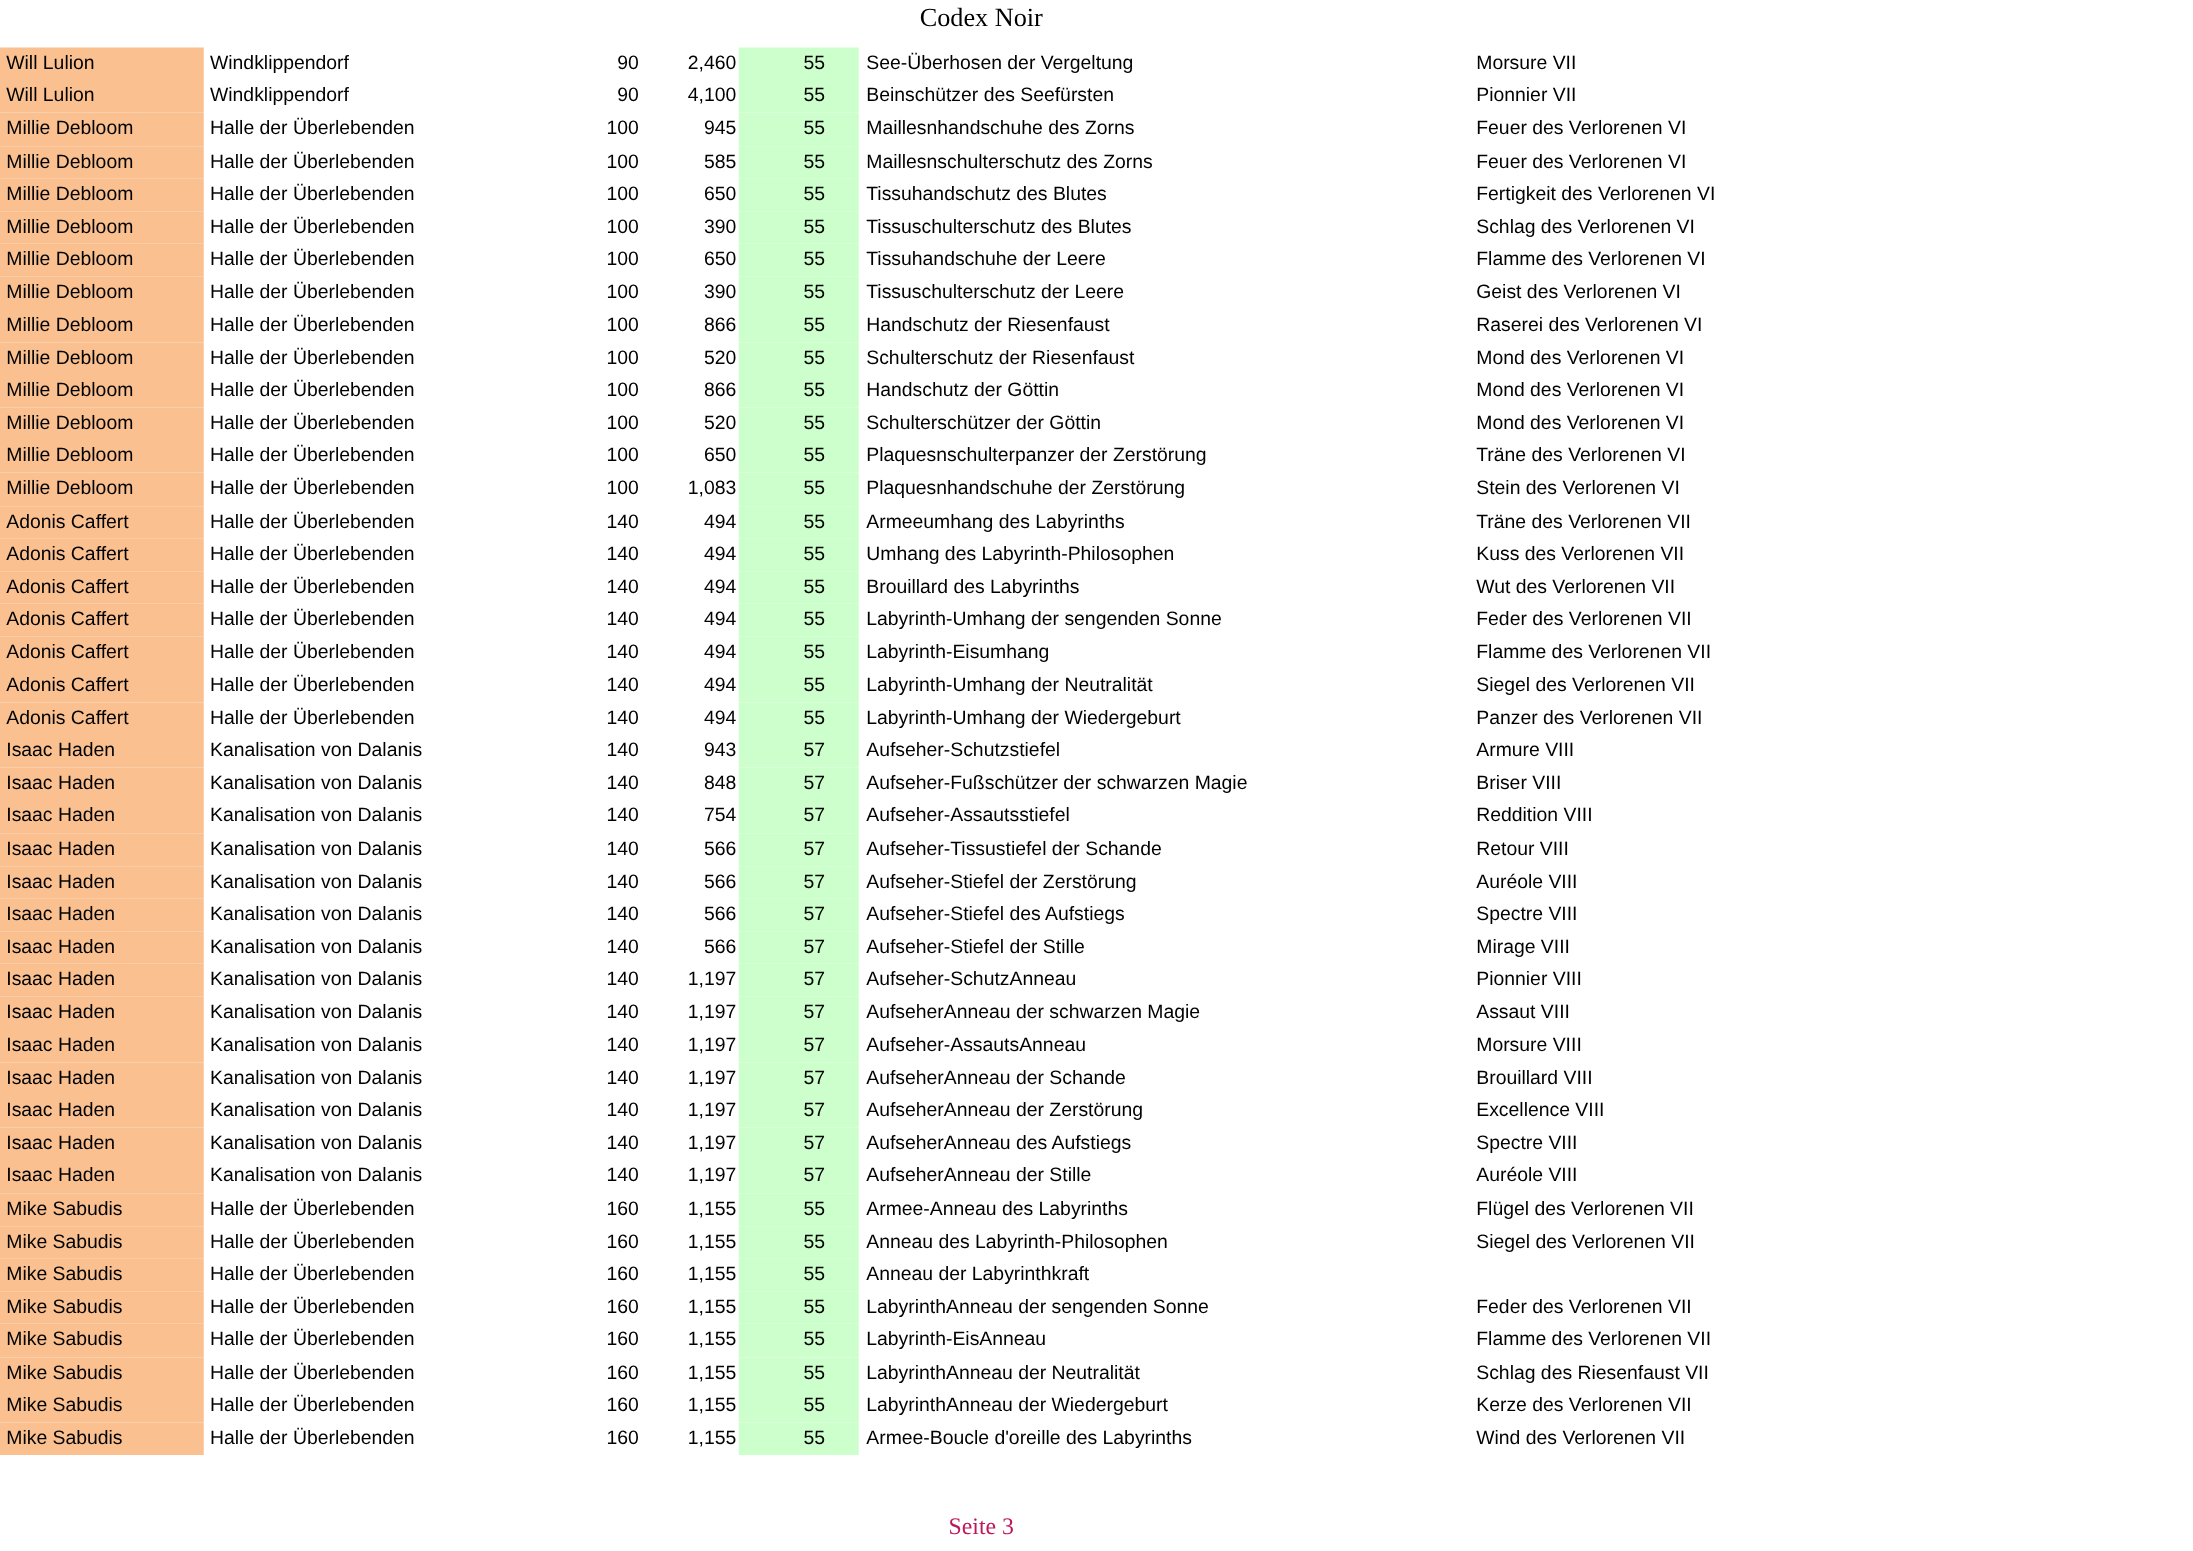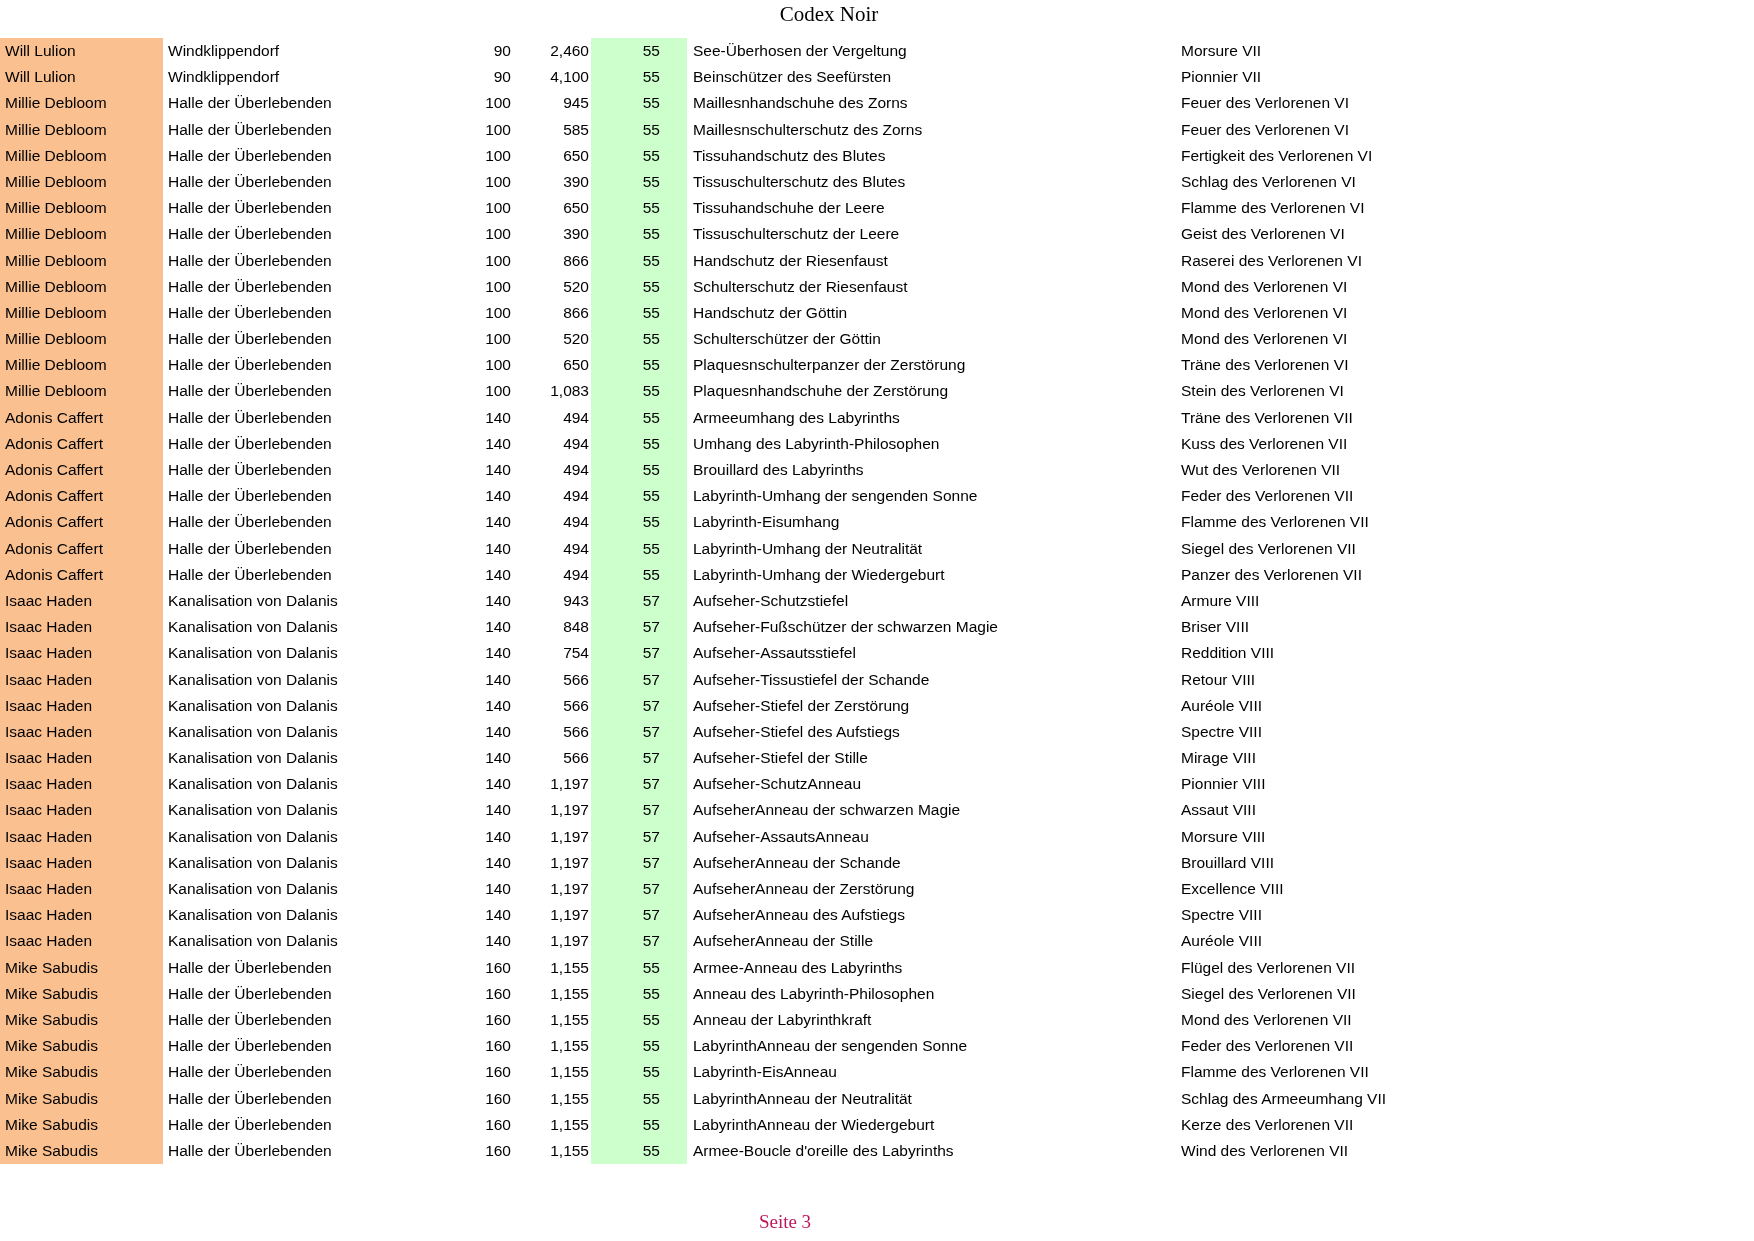--- a/index.html
+++ b/index.html
@@ -13,21 +13,20 @@
     overflow:hidden;
   }
   .doc-title{
     position:absolute;
     top:2px; left:0;
     width:1570px;
     text-align:center;
     font-family:"Liberation Serif","DejaVu Serif",serif;
     font-size:21px;
     color:#000000;
-    padding-left:44px;
   }
   .doc-footer{
     position:absolute;
     top:1211px; left:0;
     width:1570px;
     text-align:center;
     font-family:"Liberation Serif","DejaVu Serif",serif;
     font-size:19px;
     color:#be185d;
   }
@@ -406,21 +405,20 @@
         <div class="cell c-item">Anneau des Labyrinth-Philosophen</div>
         <div class="cell c-effect">Siegel des Verlorenen VII</div>
       </div>
       <div class="row">
         <div class="cell c-name">Mike Sabudis</div>
         <div class="cell c-location">Halle der Überlebenden</div>
         <div class="cell c-level">160</div>
         <div class="cell c-cost">1,155</div>
         <div class="cell c-zone">55</div>
         <div class="cell c-item">Anneau der Labyrinthkraft</div>
-        <div class="cell c-effect">Mond des Verlorenen VII</div>
       </div>
       <div class="row">
         <div class="cell c-name">Mike Sabudis</div>
         <div class="cell c-location">Halle der Überlebenden</div>
         <div class="cell c-level">160</div>
         <div class="cell c-cost">1,155</div>
         <div class="cell c-zone">55</div>
         <div class="cell c-item">LabyrinthAnneau der sengenden Sonne</div>
         <div class="cell c-effect">Feder des Verlorenen VII</div>
       </div>
@@ -433,21 +431,21 @@
         <div class="cell c-item">Labyrinth-EisAnneau</div>
         <div class="cell c-effect">Flamme des Verlorenen VII</div>
       </div>
       <div class="row">
         <div class="cell c-name">Mike Sabudis</div>
         <div class="cell c-location">Halle der Überlebenden</div>
         <div class="cell c-level">160</div>
         <div class="cell c-cost">1,155</div>
         <div class="cell c-zone">55</div>
         <div class="cell c-item">LabyrinthAnneau der Neutralität</div>
-        <div class="cell c-effect">Schlag des Armeeumhang VII</div>
+        <div class="cell c-effect">Schlag des Riesenfaust VII</div>
       </div>
       <div class="row">
         <div class="cell c-name">Mike Sabudis</div>
         <div class="cell c-location">Halle der Überlebenden</div>
         <div class="cell c-level">160</div>
         <div class="cell c-cost">1,155</div>
         <div class="cell c-zone">55</div>
         <div class="cell c-item">LabyrinthAnneau der Wiedergeburt</div>
         <div class="cell c-effect">Kerze des Verlorenen VII</div>
       </div>

